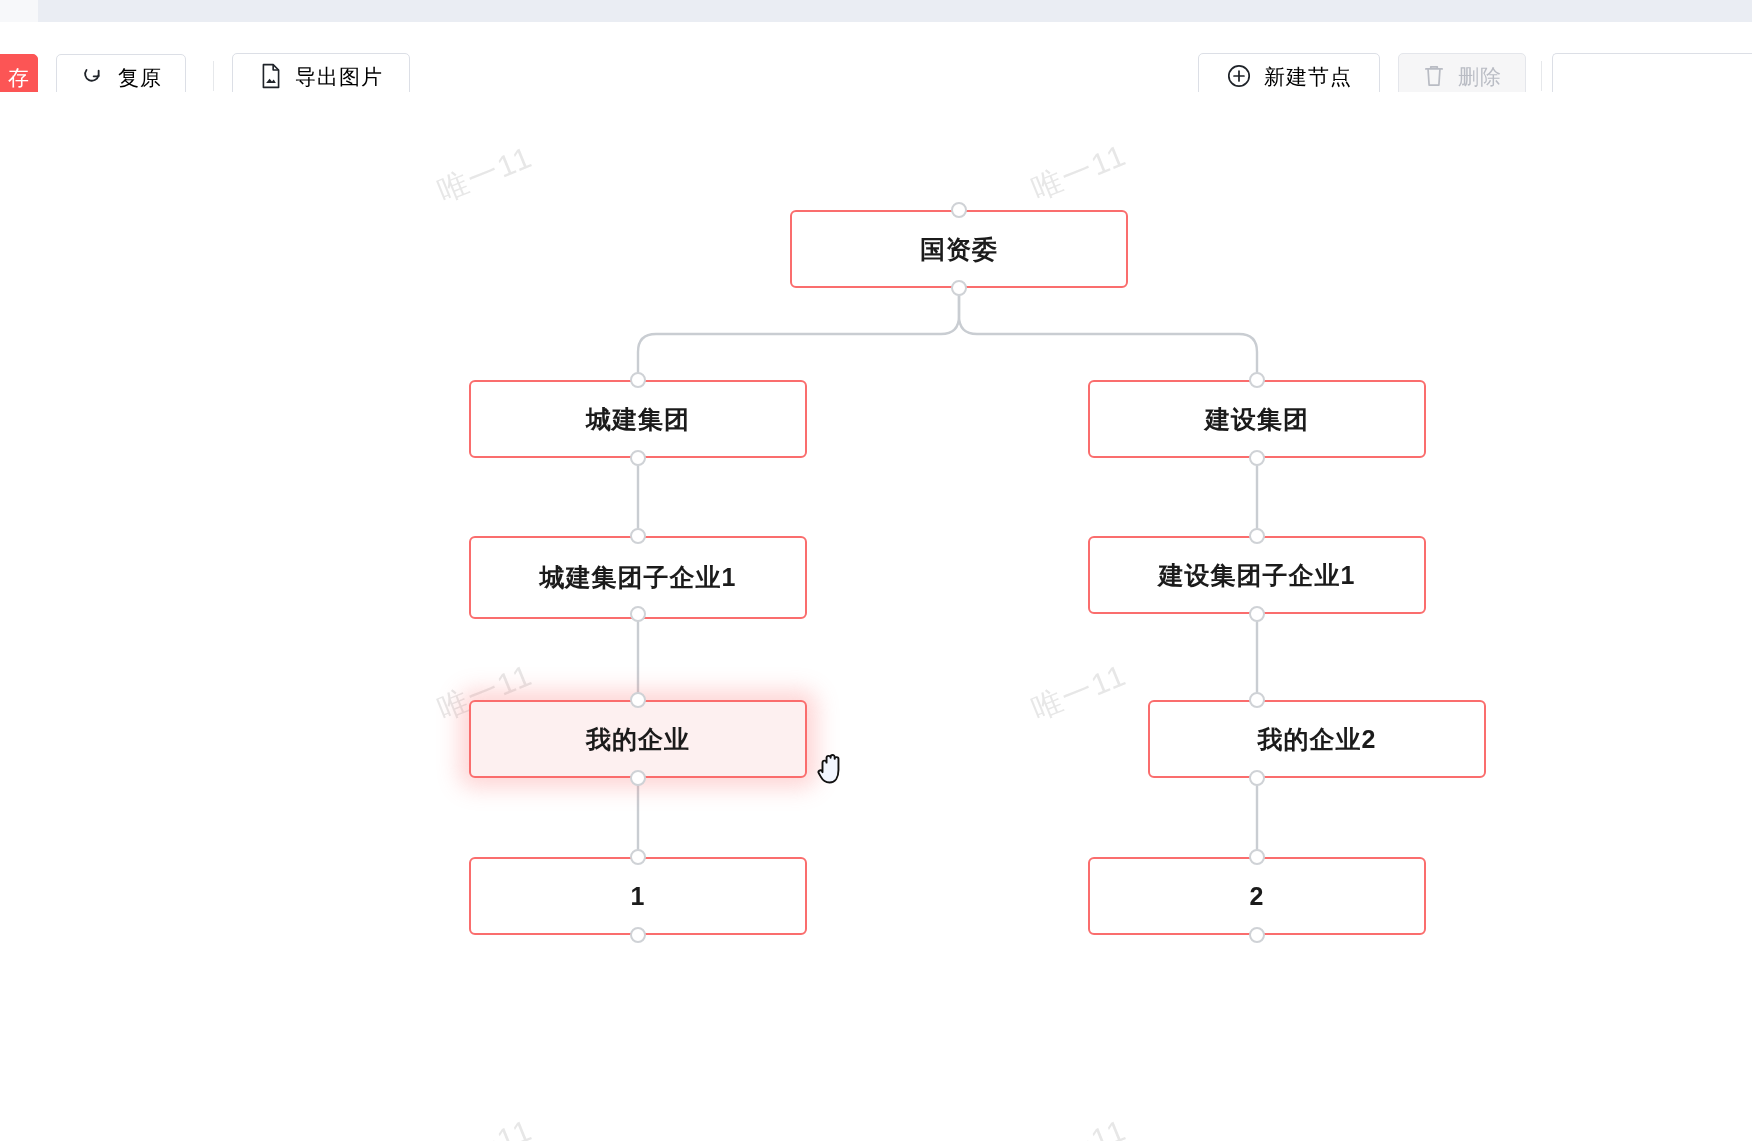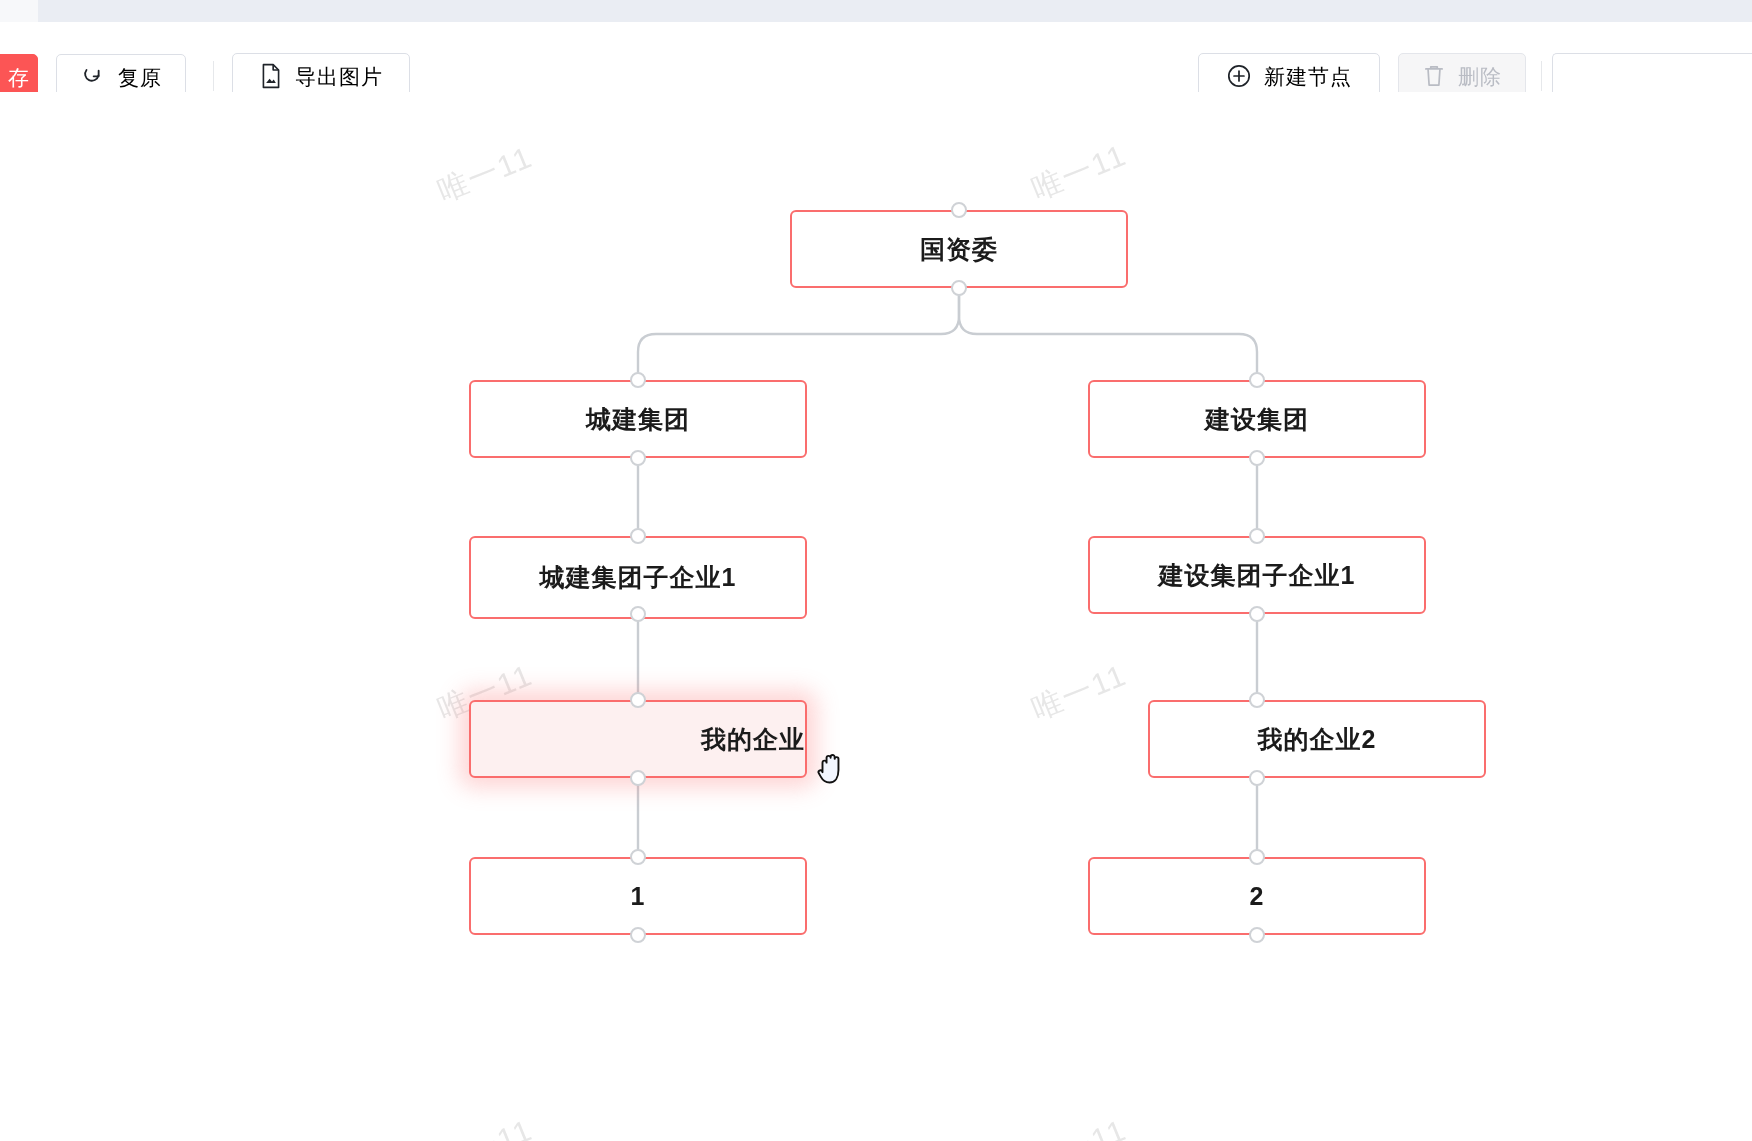--- a/index.html
+++ b/index.html
@@ -238,21 +238,21 @@
         <div class="node" style="left: 469px; top: 444px; width: 338px; height: 83px;">
           <span>城建集团子企业1</span>
         </div>
         <div class="port" style="left: 630px; top: 436px;"></div>
         <div class="port" style="left: 630px; top: 514px;"></div>
         <div class="node" style="left: 1088px; top: 444px; width: 338px; height: 78px; text-align: right;">
           <span>建设集团子企业1</span>
         </div>
         <div class="port" style="left: 1249px; top: 436px;"></div>
         <div class="port" style="left: 1249px; top: 514px;"></div>
-        <div class="node selected" style="left: 469px; top: 608px; width: 338px; height: 78px; justify-content: flex-end;">
+        <div class="node selected" style="left: 469px; top: 608px; width: 338px; height: 78px;">
           <span>我的企业</span>
         </div>
         <div class="port" style="left: 630px; top: 600px;"></div>
         <div class="port" style="left: 630px; top: 678px;"></div>
         <div class="node" style="left: 1148px; top: 608px; width: 338px; height: 78px;">
           <span>我的企业2</span>
         </div>
         <div class="port" style="left: 1249px; top: 600px;"></div>
         <div class="port" style="left: 1249px; top: 678px;"></div>
         <div class="node" style="left: 469px; top: 765px; width: 338px; height: 78px;">

